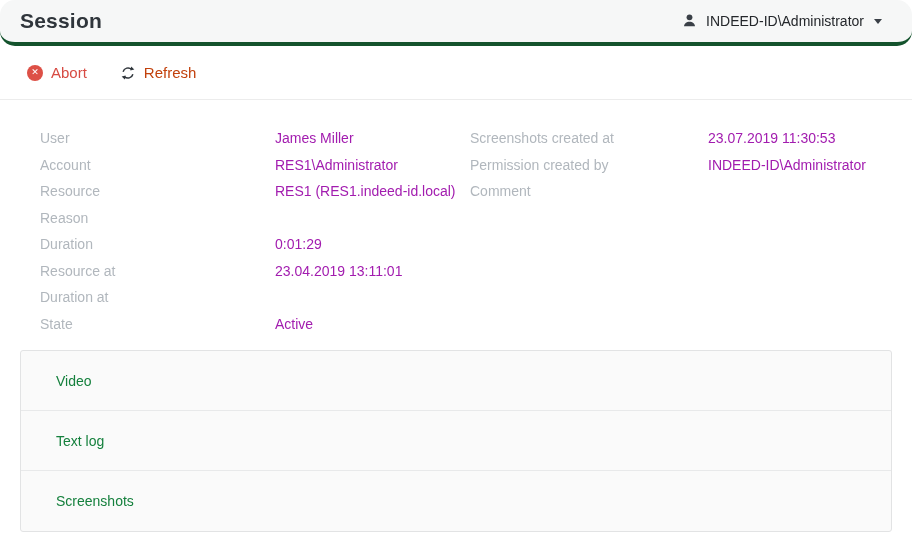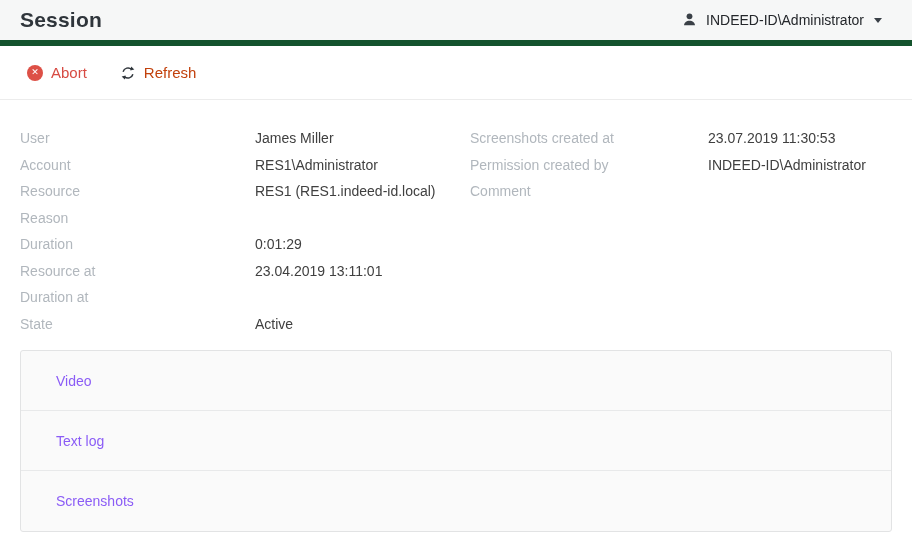--- a/index.html
+++ b/index.html
@@ -3,23 +3,24 @@
 <meta charset="utf-8">
 <style>
   * { margin:0; padding:0; box-sizing:border-box; }
   html,body { width:912px; height:554px; }
   body {
     font-family:"Liberation Sans","DejaVu Sans",sans-serif;
     background:#ffffff; color:#24272b; overflow:hidden; position:relative;
   }
   
   .hdr {
-    height:46px; background:#f6f7f7; border-bottom:6px solid #14532d;
+    height:46px; background:#f6f7f7; border-bottom:4px solid #14532d;
     display:flex; align-items:center; justify-content:space-between;
     padding:0 30px 0 20px;
+    border-radius:15px;
   }
   .hdr h1 { font-size:21px; font-weight:700; color:#2f353b; letter-spacing:.2px; }
   .user-menu {
     display:flex; align-items:center; gap:8px; cursor:pointer;
     font-size:14px; color:#24272b; background:none; border:none;
     font-family:inherit;
   }
   .caret {
     width:0; height:0; margin-left:2px;
     border-left:4px solid transparent; border-right:4px solid transparent;
@@ -40,31 +41,31 @@
     width:16px; height:16px; border-radius:50%; background:#dd5046; color:#fff;
     display:inline-flex; align-items:center; justify-content:center;
     font-size:9px; font-weight:700; font-family:"DejaVu Sans",sans-serif; line-height:1;
   }
   .refresh-ic { display:inline-flex; width:16px; height:16px; }
   
   .details { position:relative; height:250px; padding:25px 0 0 20px; }
   .dcol.right { position:absolute; left:470px; top:25px; }
   .drow { display:flex; height:26.5px; line-height:26.5px; font-size:14px; }
   .dlabel { color:#b1b7bd; }
-  .dcol.left  .dlabel { width:235px; }
+  .dcol.left  .dlabel { width:235px;margin-left:20px; }
   .dcol.right .dlabel { width:238px; }
-  .dvalue { color:#404040; }
+  .dvalue { color:#a21caf; }
   
   .accordion {
     margin:0 20px; background:#fafafa;
     border:1px solid #e2e3e4; border-radius:3px;
   }
   .acc-row {
     height:60px; display:flex; align-items:center; padding-left:35px;
-    font-size:14px; color:#8b5cf6; cursor:pointer;
+    font-size:14px; color:#15803d; cursor:pointer;
     border-bottom:1px solid #e8e9ea; background:transparent;
   }
   .acc-row:last-child { border-bottom:none; }
 </style>
 </head>
 <body>
 
 <header class="hdr">
   <h1>Session</h1>
   <button class="user-menu">

